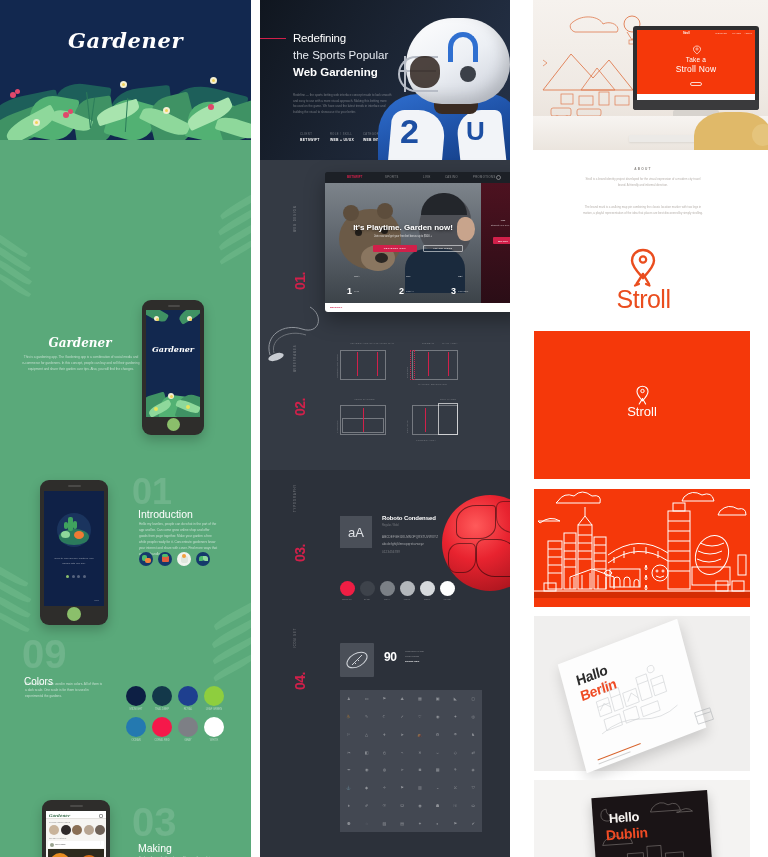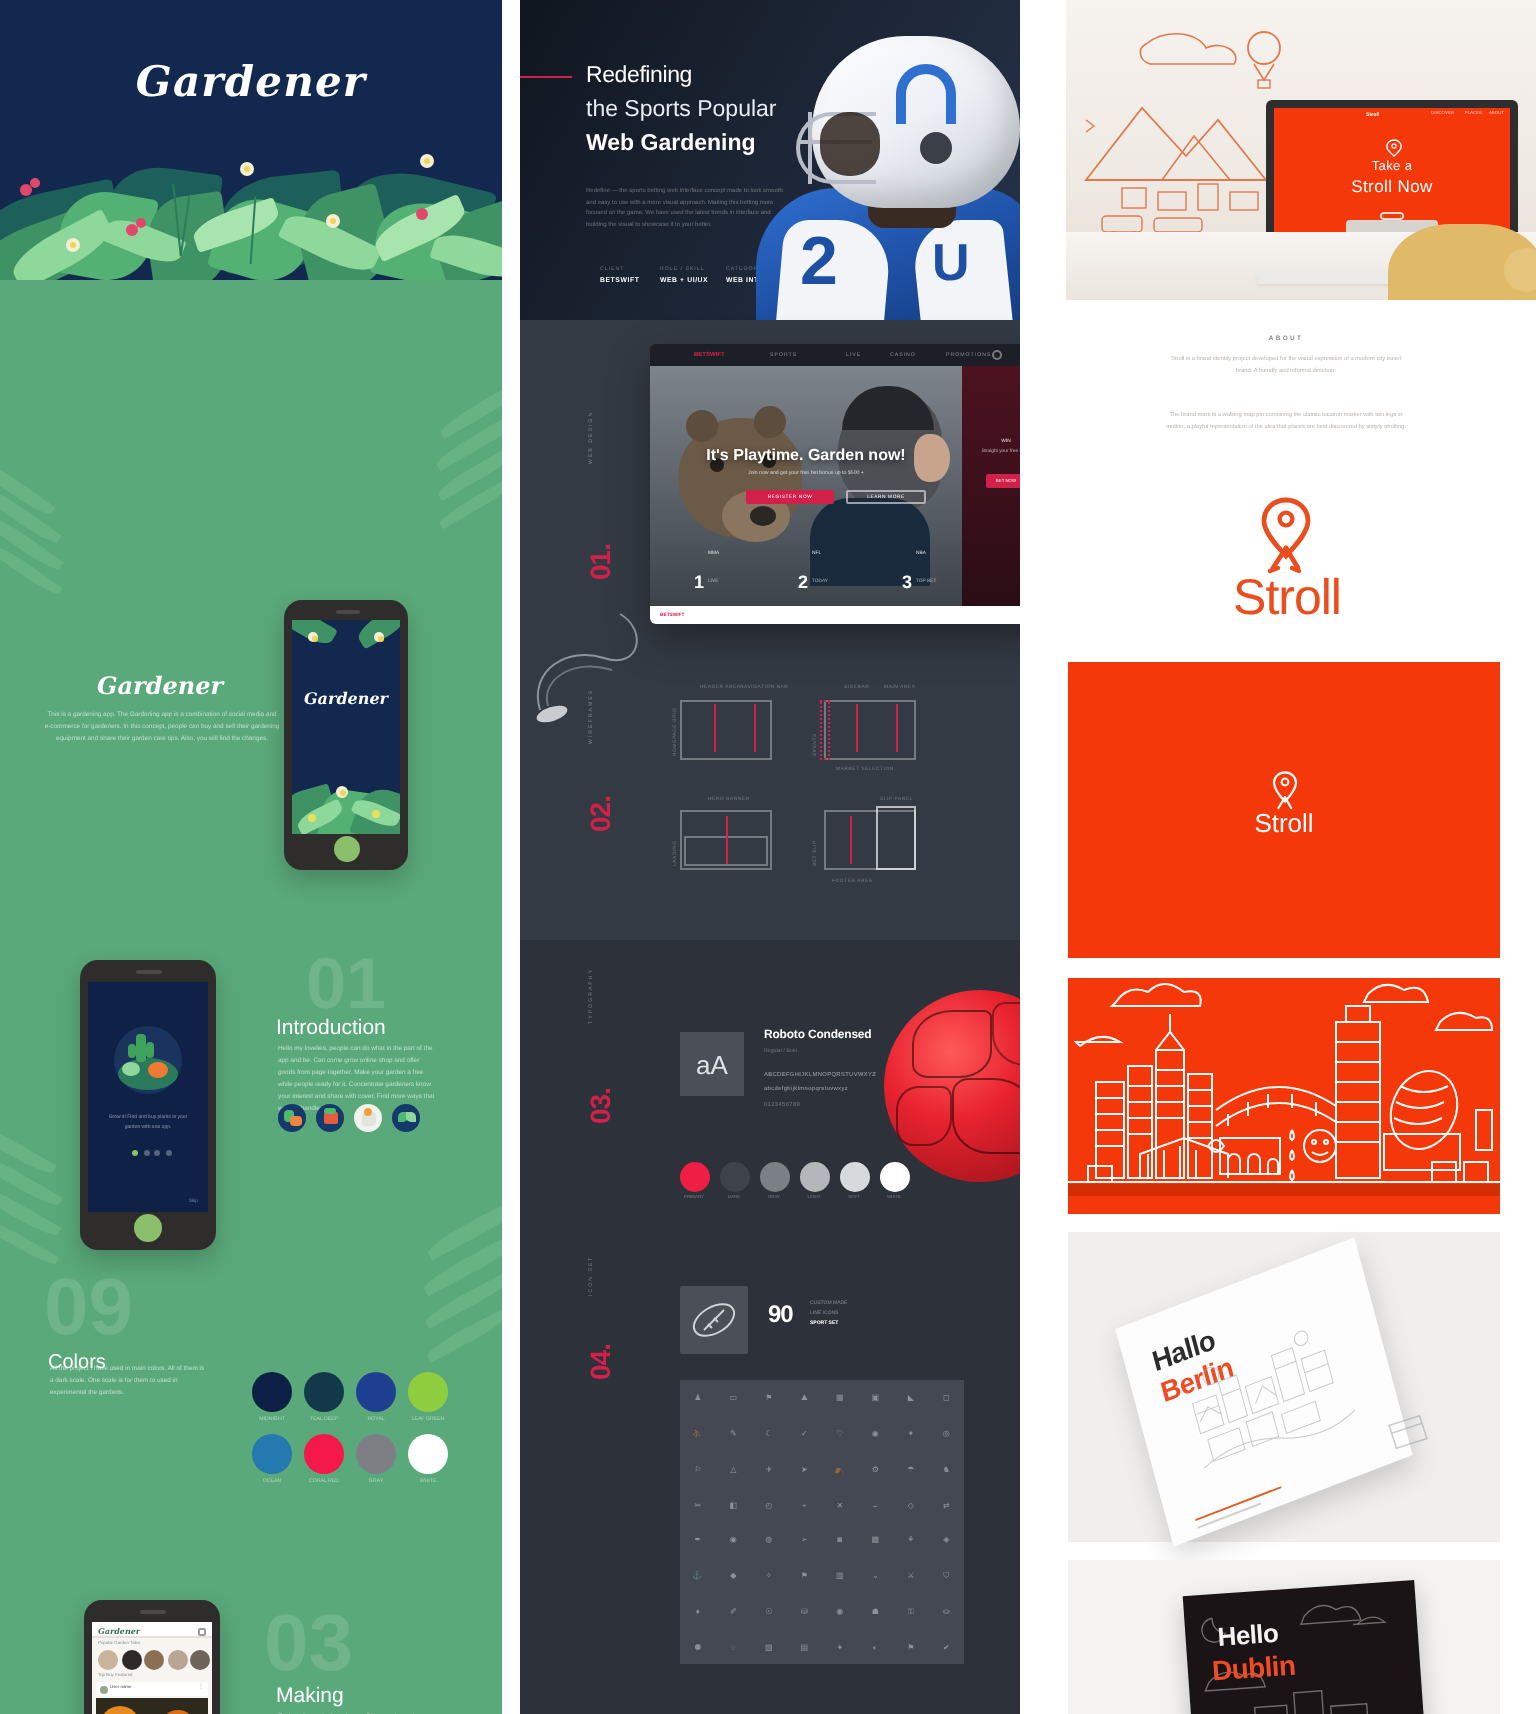--- a/index.html
+++ b/index.html
@@ -113,21 +113,21 @@
   .iconGrid{ position:absolute; background:#434852; display:grid; grid-template-columns:repeat(8,1fr); }
   .iconGrid i{ display:flex; align-items:center; justify-content:center; color:rgba(255,255,255,.4); font-size:4px; font-style:normal;}
 
   .ball { position:absolute; border-radius:50%;
           background:radial-gradient(circle at 35% 32%, #ff5a5a 0%, #e8232f 38%, #8d0f16 100%); }
 
   
   #col3 { left:519px; width:249px; height:857px; background:#ffffff; }
   .r-photo { position:absolute; left:14px; top:0; width:235px; height:150px;
              background:linear-gradient(180deg,#f6f2ee 0%,#efe9e3 62%,#e6ded6 100%); overflow:hidden; }
-  .imac { position:absolute; background:#2e2e30; border-radius:3px;margin-top:24px; }
+  .imac { position:absolute; background:#2e2e30; border-radius:3px; }
   .imac .disp{ position:absolute; background:#f5380a; overflow:hidden;}
   .imac .taglineA{ position:absolute; width:100%; text-align:center; color:#fff; font-size:6.5px; font-weight:300; letter-spacing:.2px;}
   .imac .taglineB{ position:absolute; width:100%; text-align:center; color:#fff; font-size:8.5px; font-weight:300; letter-spacing:.2px;}
 
   .r-copy { position:absolute; width:120px; left:64px; text-align:center; color:#b6b0ab; font-size:2.9px; line-height:2.05;}
   .r-copy-h{ position:absolute; width:120px; left:64px; text-align:center; color:#8c8884; font-size:3.2px; letter-spacing:1.2px; font-weight:700;}
 
   .logo-word{ position:absolute; width:100%; text-align:center; color:#ea4d1e; font-size:25px; font-weight:400; letter-spacing:-.5px;}
 
   .r-orange { position:absolute; left:534px; width:216px; background:#f5380a; }
@@ -228,21 +228,21 @@
           <div class="leaf" style="right:-4px;top:-2px;width:26px;height:11px;background:#3f9264;transform:rotate(-30deg);border-radius:50% 2px 50% 2px;"></div>
           <div class="flower" style="left:8px;top:6px;width:5px;height:5px;background:#f4efd2;"></div>
           <div class="flower" style="right:8px;top:6px;width:5px;height:5px;background:#f4efd2;"></div>
           <div class="flower" style="left:22px;bottom:18px;width:6px;height:6px;background:#f4efd2;"></div>
           <div class="blob" style="left:8px;bottom:6px;width:4px;height:4px;background:#e8e35a;"></div>
           <div class="blob" style="right:10px;bottom:8px;width:4px;height:4px;background:#e8e35a;"></div>
         </div>
         <div class="home" style="left:25px;bottom:4px;width:13px;height:13px;"></div>
       </div>
 
-      <div class="bignum" style="left:132px;top:338px;font-size:36px;margin-left:21px;">01</div>
+      <div class="bignum" style="left:132px;top:338px;font-size:36px;">01</div>
       <div class="sec-h" style="left:138px;top:368px;font-size:10.5px;">Introduction</div>
       <div class="sec-p" style="left:139px;top:382px;width:80px;">Hello my lovelies, people can do what in the part of the app and be. Can come grow online shop and offer goods from page together. Make your garden a free while people ready for it. Concentrate gardeners know your interest and share with cover. Find more ways that worth a handle.</div>
       <div>
         <div class="avatar" style="left:139px;top:412px;background:#15396b;">
           <div style="position:absolute;left:3px;top:3px;width:5px;height:6px;background:#4dbb6d;border-radius:2px;"></div>
           <div style="position:absolute;left:6px;top:6px;width:6px;height:5px;background:#f2853c;border-radius:2px;"></div>
         </div>
         <div class="avatar" style="left:158px;top:412px;background:#15396b;">
           <div style="position:absolute;left:4px;top:4px;width:7px;height:6px;background:#e35d3c;border-radius:1px;"></div>
           <div style="position:absolute;left:4px;top:2px;width:6px;height:3px;background:#4dbb6d;border-radius:2px;"></div>

